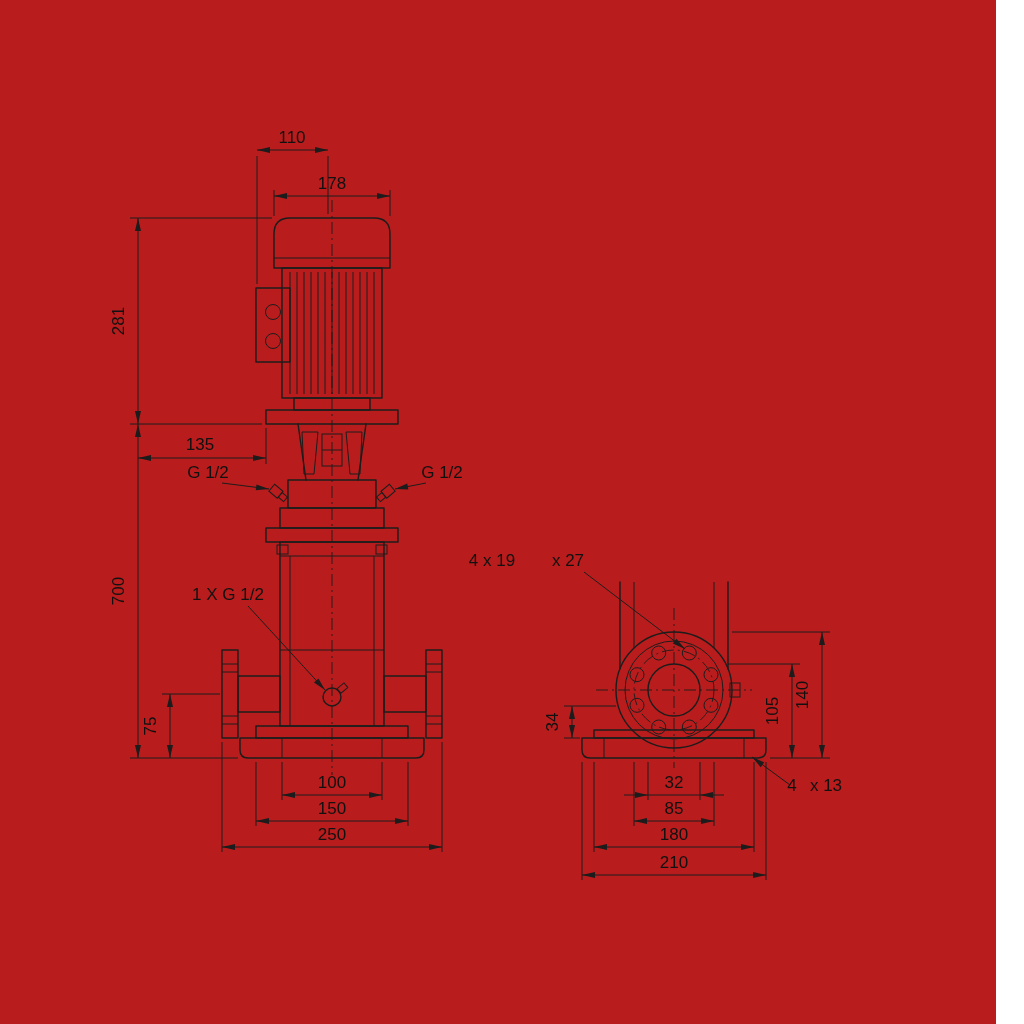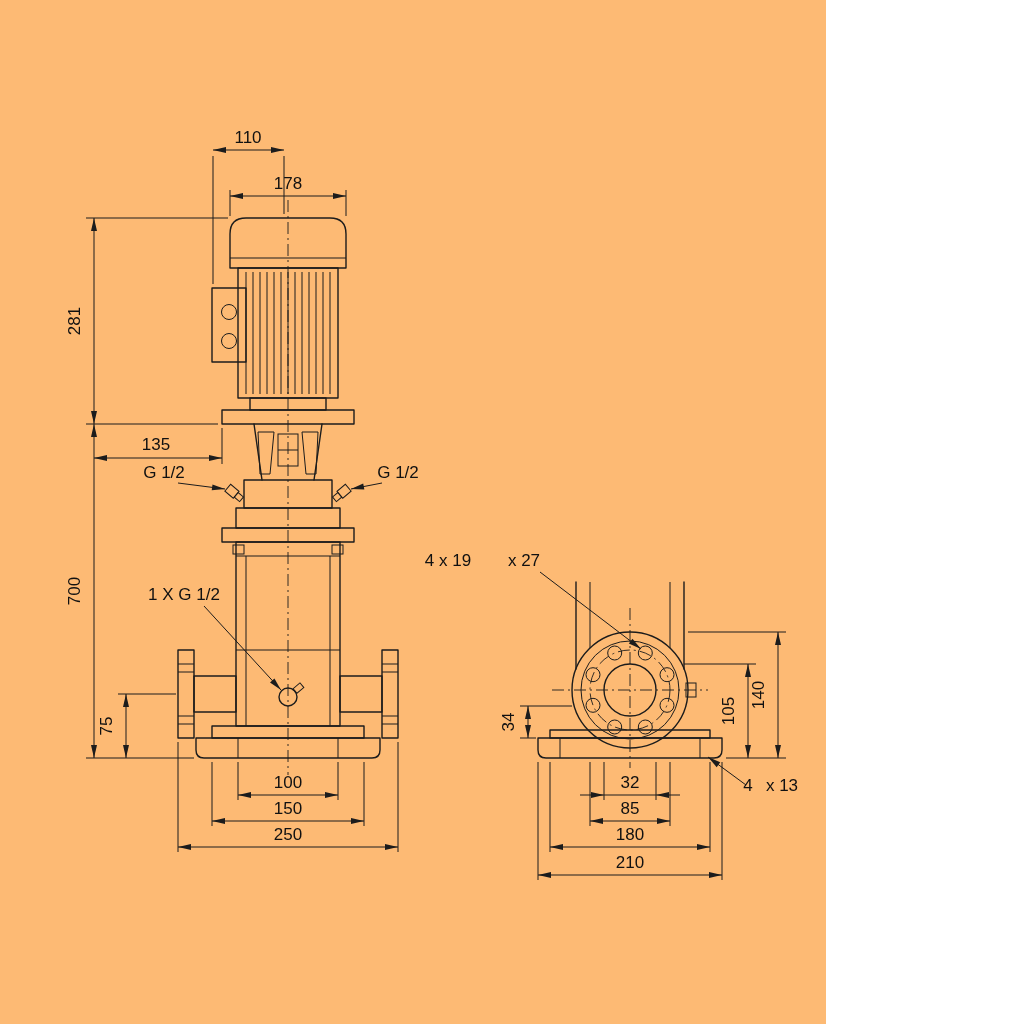--- a/index.html
+++ b/index.html
@@ -1,16 +1,16 @@
 <!DOCTYPE html>
 <html><head>
 <meta charset="utf-8">
 <style>
   html,body{margin:0;padding:0;background:#ffffff;}
-  .page{width:826px;height:1024px;background:#fdba74;position:relative;font-family:"Liberation Sans",sans-serif;}
+  .page{width:952px;height:1024px;background:#b91c1c;position:relative;font-family:"Liberation Sans",sans-serif;padding-left:44px;}
   svg{display:block;}
   .obj{fill:none;stroke:#1c1c1c;stroke-width:1.4;stroke-linejoin:round;stroke-linecap:round;}
   .thin{fill:none;stroke:#1c1c1c;stroke-width:1;}
   .dim{fill:none;stroke:#1c1c1c;stroke-width:1;}
   .cl{fill:none;stroke:#1c1c1c;stroke-width:0.9;stroke-dasharray:12 4 2 4;}
   .t{font-family:"Liberation Sans",sans-serif;font-size:17px;fill:#111;text-anchor:middle;}
 </style>
 </head>
 <body>
 

